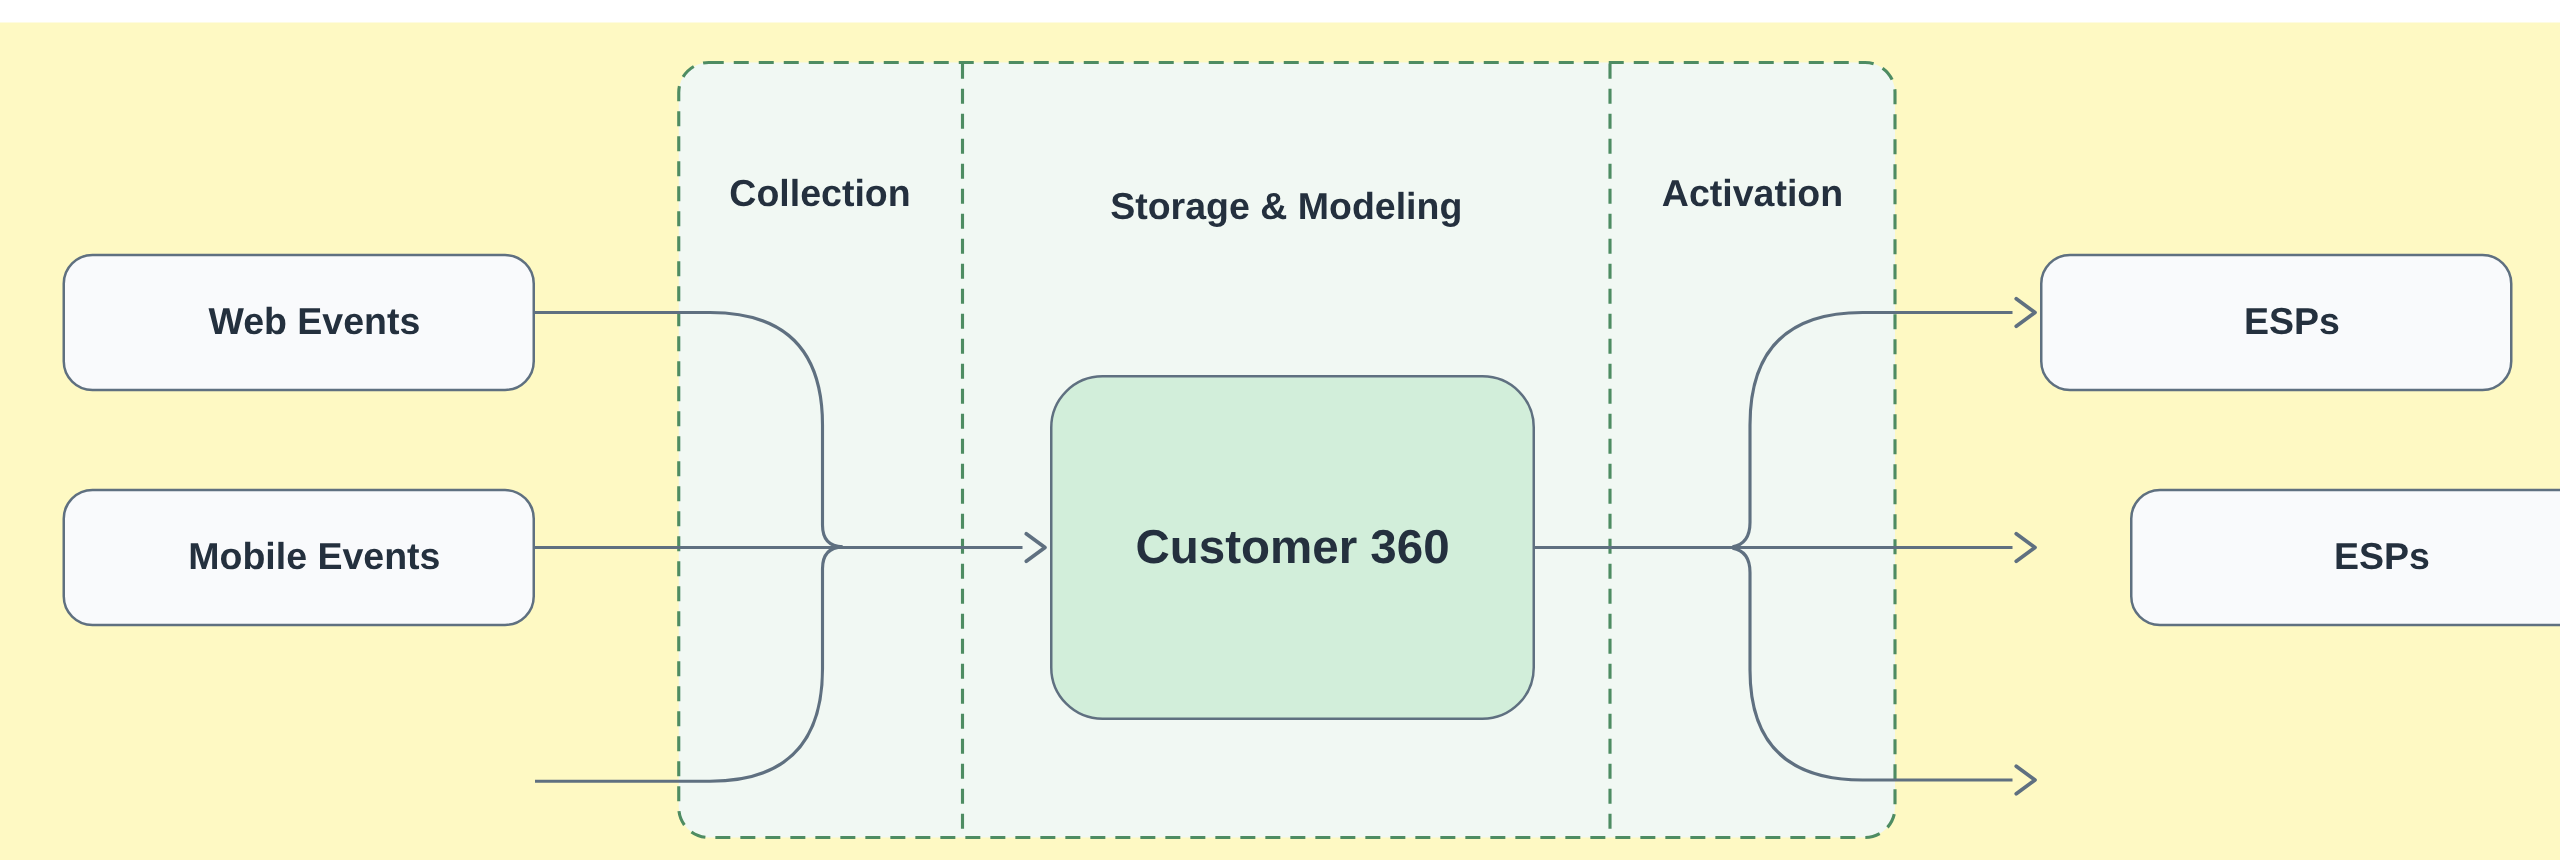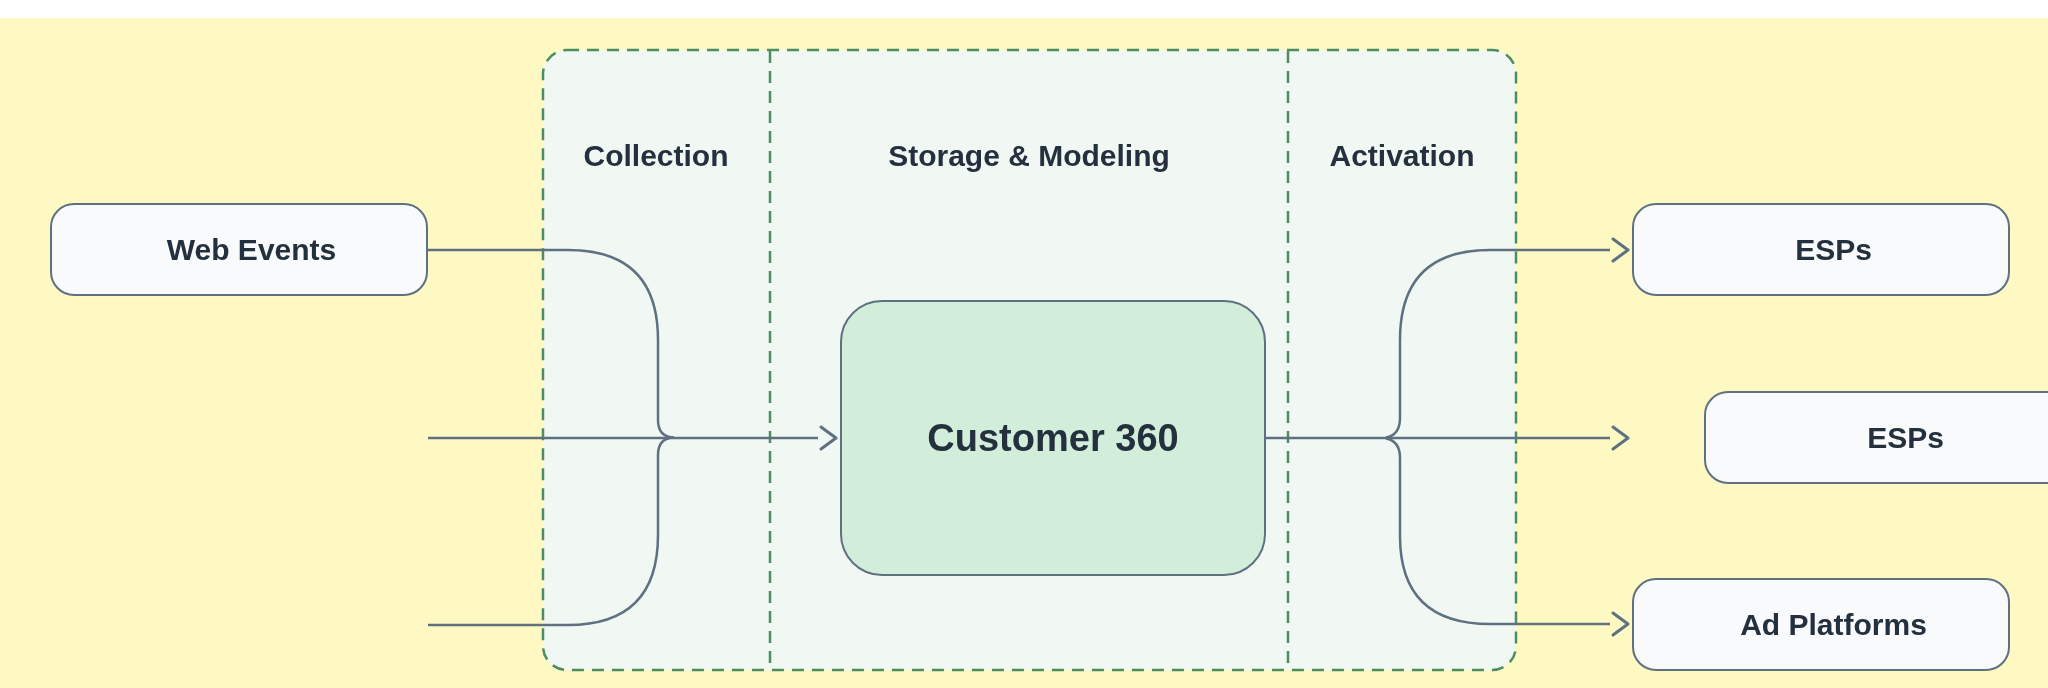--- a/index.html
+++ b/index.html
@@ -14,34 +14,34 @@
   .layer{position:absolute;left:0;top:0;}
   .section-label{
     position:absolute;
     transform:translate(-50%,-50%);
     font-size:30px;font-weight:700;
     color:var(--label_text,#24303e);
     white-space:nowrap;
   }
   .node{
     position:absolute;
-    width:378px;height:93px;
+    width:378px;height:110px;
     background:var(--node_fill,#f9fafc);
     border:2px solid var(--node_border,#5f7080);
     border-radius:24px;
     display:flex;align-items:center;justify-content:center;
     font-size:30px;font-weight:700;
     color:var(--label_text,#24303e);
     box-sizing:border-box;
     white-space:nowrap;
     padding-left:25px;
   }
   .hub{
     position:absolute;
-    left:840px;top:282px;width:426px;height:276px;
+    left:840px;top:282px;width:388px;height:276px;
     background:var(--hub_fill,#d2eeda);
     border:2px solid var(--node_border,#5f7080);
     border-radius:42px;
     display:flex;align-items:center;justify-content:center;
     font-size:38px;font-weight:700;
     color:var(--label_text,#24303e);
     box-sizing:border-box;
     white-space:nowrap;
   }
   .dash{
@@ -82,24 +82,24 @@
 
     <path class="wire" d="M 1222 420 L 1610 420"></path>
     <path class="wire" d="M 1386 419.5 Q 1400 417 1400 400 L 1400 322 Q 1400 232 1490 232 L 1610 232"></path>
     <path class="wire" d="M 1386 420.5 Q 1400 423 1400 440 L 1400 518 Q 1400 606 1490 606 L 1610 606"></path>
     <path class="arrow" d="M 1613 221 L 1628 232 L 1613 243"></path>
     <path class="arrow" d="M 1613 409 L 1628 420 L 1613 431"></path>
     <path class="arrow" d="M 1613 595 L 1628 606 L 1613 617"></path>
   </svg>
 
   <div class="section-label" style="left:656px;top:138px;">Collection</div>
-  <div class="section-label" style="left:1029px;top:138px;">Storage &amp; Modeling</div>
+  <div class="section-label" style="left:1029px;top:148px;">Storage &amp; Modeling</div>
   <div class="section-label" style="left:1402px;top:138px;">Activation</div>
 
   <div class="node" style="left:50px;top:185px;">Web Events</div>
+  <div class="node" style="left:50px;top:373px;">Mobile Events</div>
 
   <div class="hub">Customer 360</div>
 
   <div class="node" style="left:1632px;top:185px;">ESPs</div>
   <div class="node" style="left:1704px;top:373px;">ESPs</div>
-  <div class="node" style="left:1632px;top:560px;">Ad Platforms</div>
 
 </div>
 
 </body></html>

